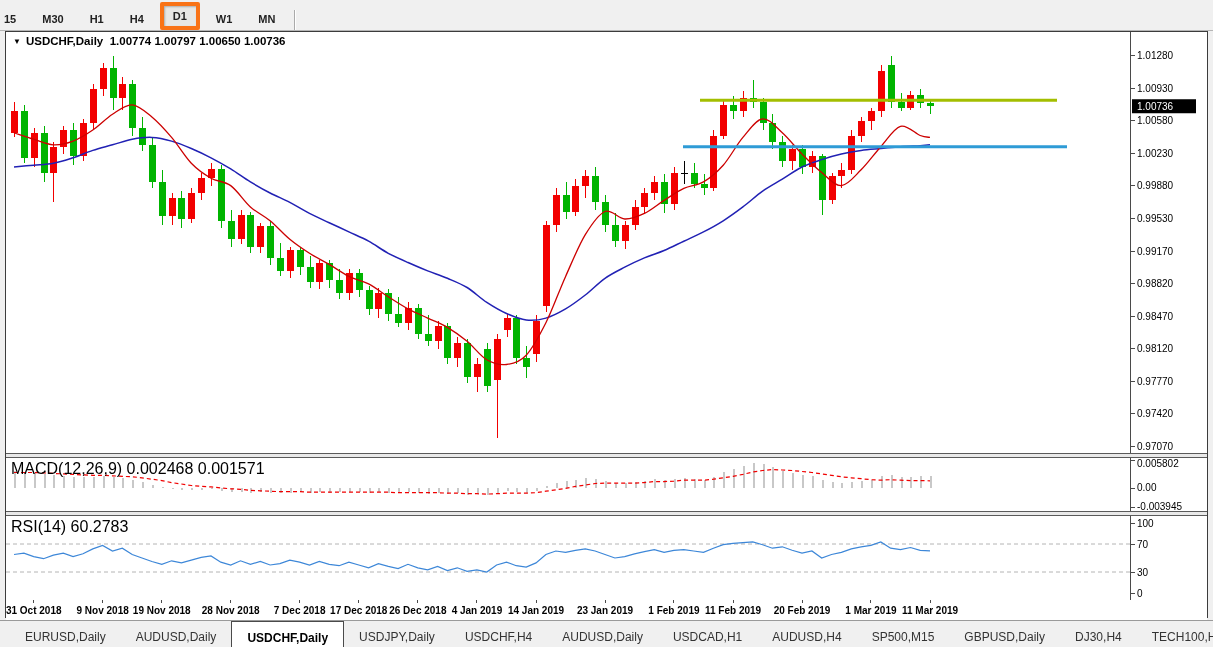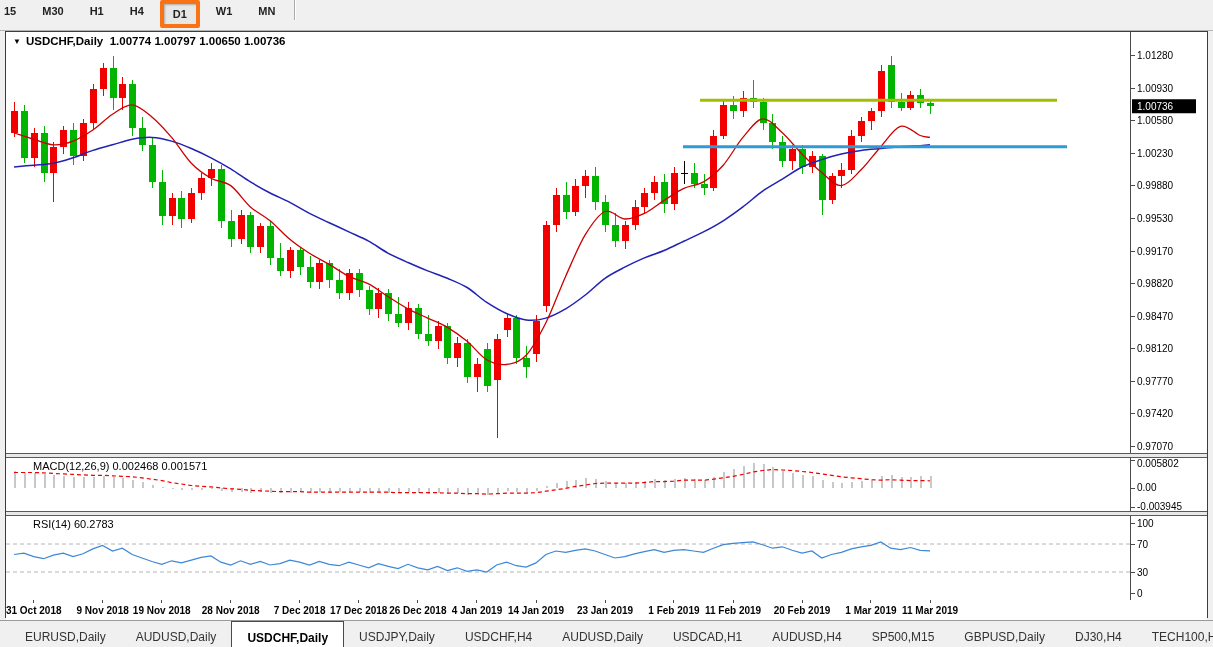--- a/index.html
+++ b/index.html
@@ -1,34 +1,34 @@
 <!DOCTYPE html>
 <html><head>
 <meta charset="utf-8">
 <style>
   html,body{margin:0;padding:0;background:#f0f0f0;width:1213px;height:647px;overflow:hidden;
     font-family:"Liberation Sans",sans-serif;-webkit-font-smoothing:antialiased;}
   
   .toolbar{position:absolute;left:0;top:0;width:1213px;height:30px;background:#f0f0f0;
-    border-bottom:1px solid #b5b5b5;display:flex;align-items:flex-start;}
+    border-bottom:1px solid #b5b5b5;display:flex;align-items:flex-end;}
   .tf-btn{font-size:11px;font-weight:bold;color:#222;padding:4px 9px;margin:0 3px;cursor:default;
     border:1px solid transparent;border-radius:2px;white-space:nowrap;}
   .tf-btn.active{background:#e7e7e5;border:4px solid #f97316;box-shadow:inset 1px 1px 2px rgba(0,0,0,.25);}
   .tf-btn.first{margin-left:-6px;}
   .tf-sep{width:1px;height:20px;background:#aaa;border-right:1px solid #fff;margin:0 6px;}
   
   .chart-window{position:absolute;left:5px;top:31px;width:1201px;height:585px;background:#fff;
     border:1px solid #3c3c3c;}
   .pane{position:relative;width:1201px;background:#fff;}
   .pane-sep{height:3px;background:#e9e9e9;border-top:1px solid #5a5a5a;border-bottom:1px solid #5a5a5a;
     box-sizing:content-box;}
   .overlay-label{position:absolute;left:7px;top:3px;font-size:11.5px;font-weight:bold;color:#000;
     z-index:5;white-space:nowrap;letter-spacing:0;}
   .overlay-label .tri{font-size:8px;position:relative;top:-1px;margin-right:5px;}
-  .ind-label{position:absolute;left:5px;top:2px;font-size:11px;color:#000;z-index:5;white-space:nowrap;margin-left:22px;}
+  .ind-label{position:absolute;left:5px;top:2px;font-size:16px;color:#000;z-index:5;white-space:nowrap;}
   svg{display:block;}
   
   .tabbar{position:absolute;left:0;top:620px;width:1213px;height:27px;background:#f0f0f0;
     border-top:1px solid #9a9a9a;display:flex;align-items:stretch;overflow:hidden;padding-left:10px;box-sizing:border-box;}
   .tab{font-size:12px;color:#333;display:flex;align-items:center;padding:16px 15px;white-space:nowrap;cursor:default;}
   .tab.active{background:#fff;border:1px solid #4a4a4a;border-bottom:none;color:#000;font-weight:bold;
     margin-top:0;position:relative;z-index:2;}
   .tab-sep{width:1px;background:#b8b8b8;margin:6px 0;}
 </style>
 </head>

